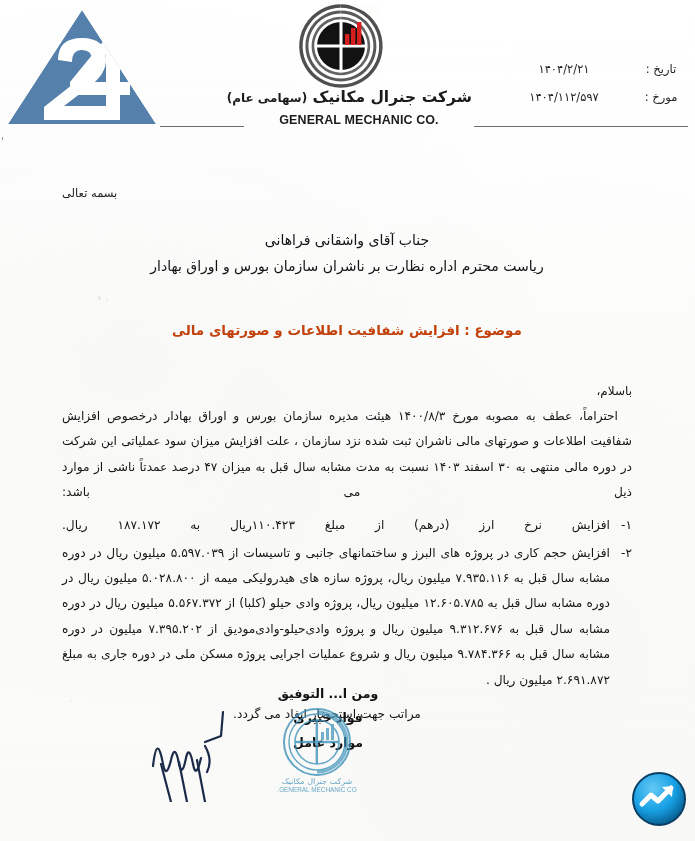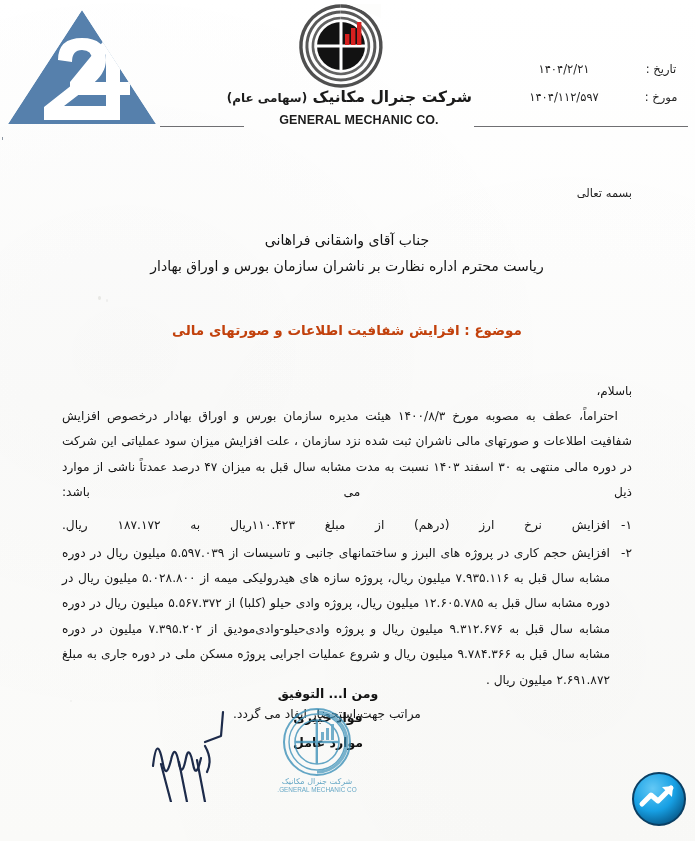--- a/index.html
+++ b/index.html
@@ -112,21 +112,21 @@
   
   .body-area {
     position: absolute;
     left: 62px; top: 186px;
     width: 570px;
     direction: rtl;
     color: #161616;
   }
 
   .bismillah {
-    text-align: right;
+    text-align: left;
     font-size: 11.5px;
     margin: 0 0 28px 0;
     color: #1d1d1d;
   }
 
   .addressee {
     text-align: center;
     font-size: 14px;
     font-weight: normal;
     line-height: 1.85;

